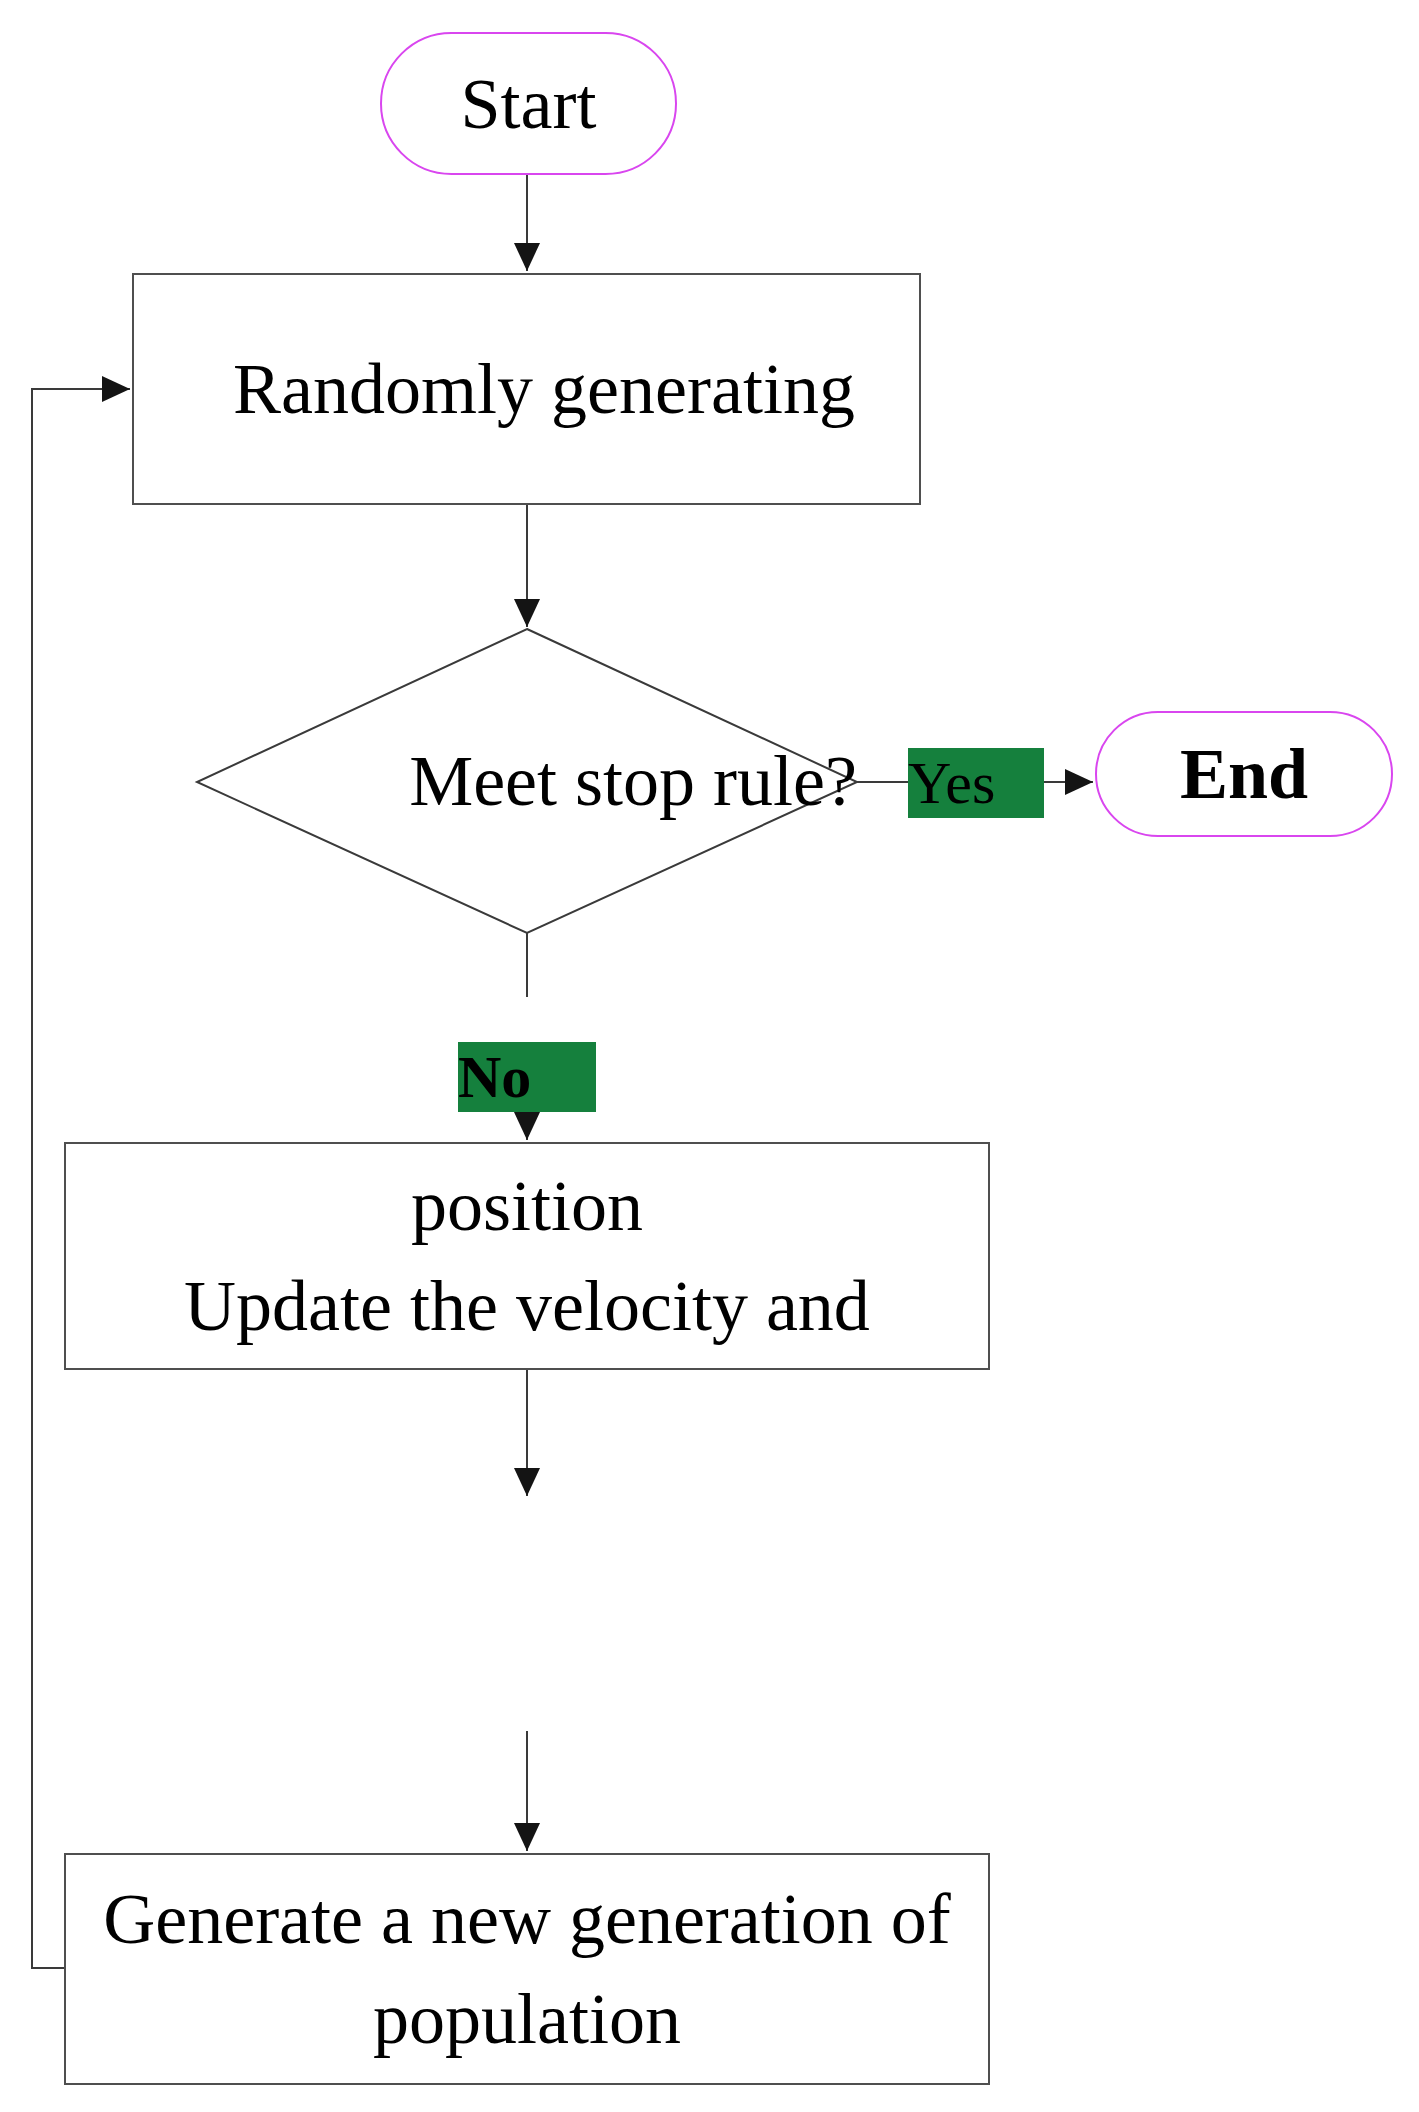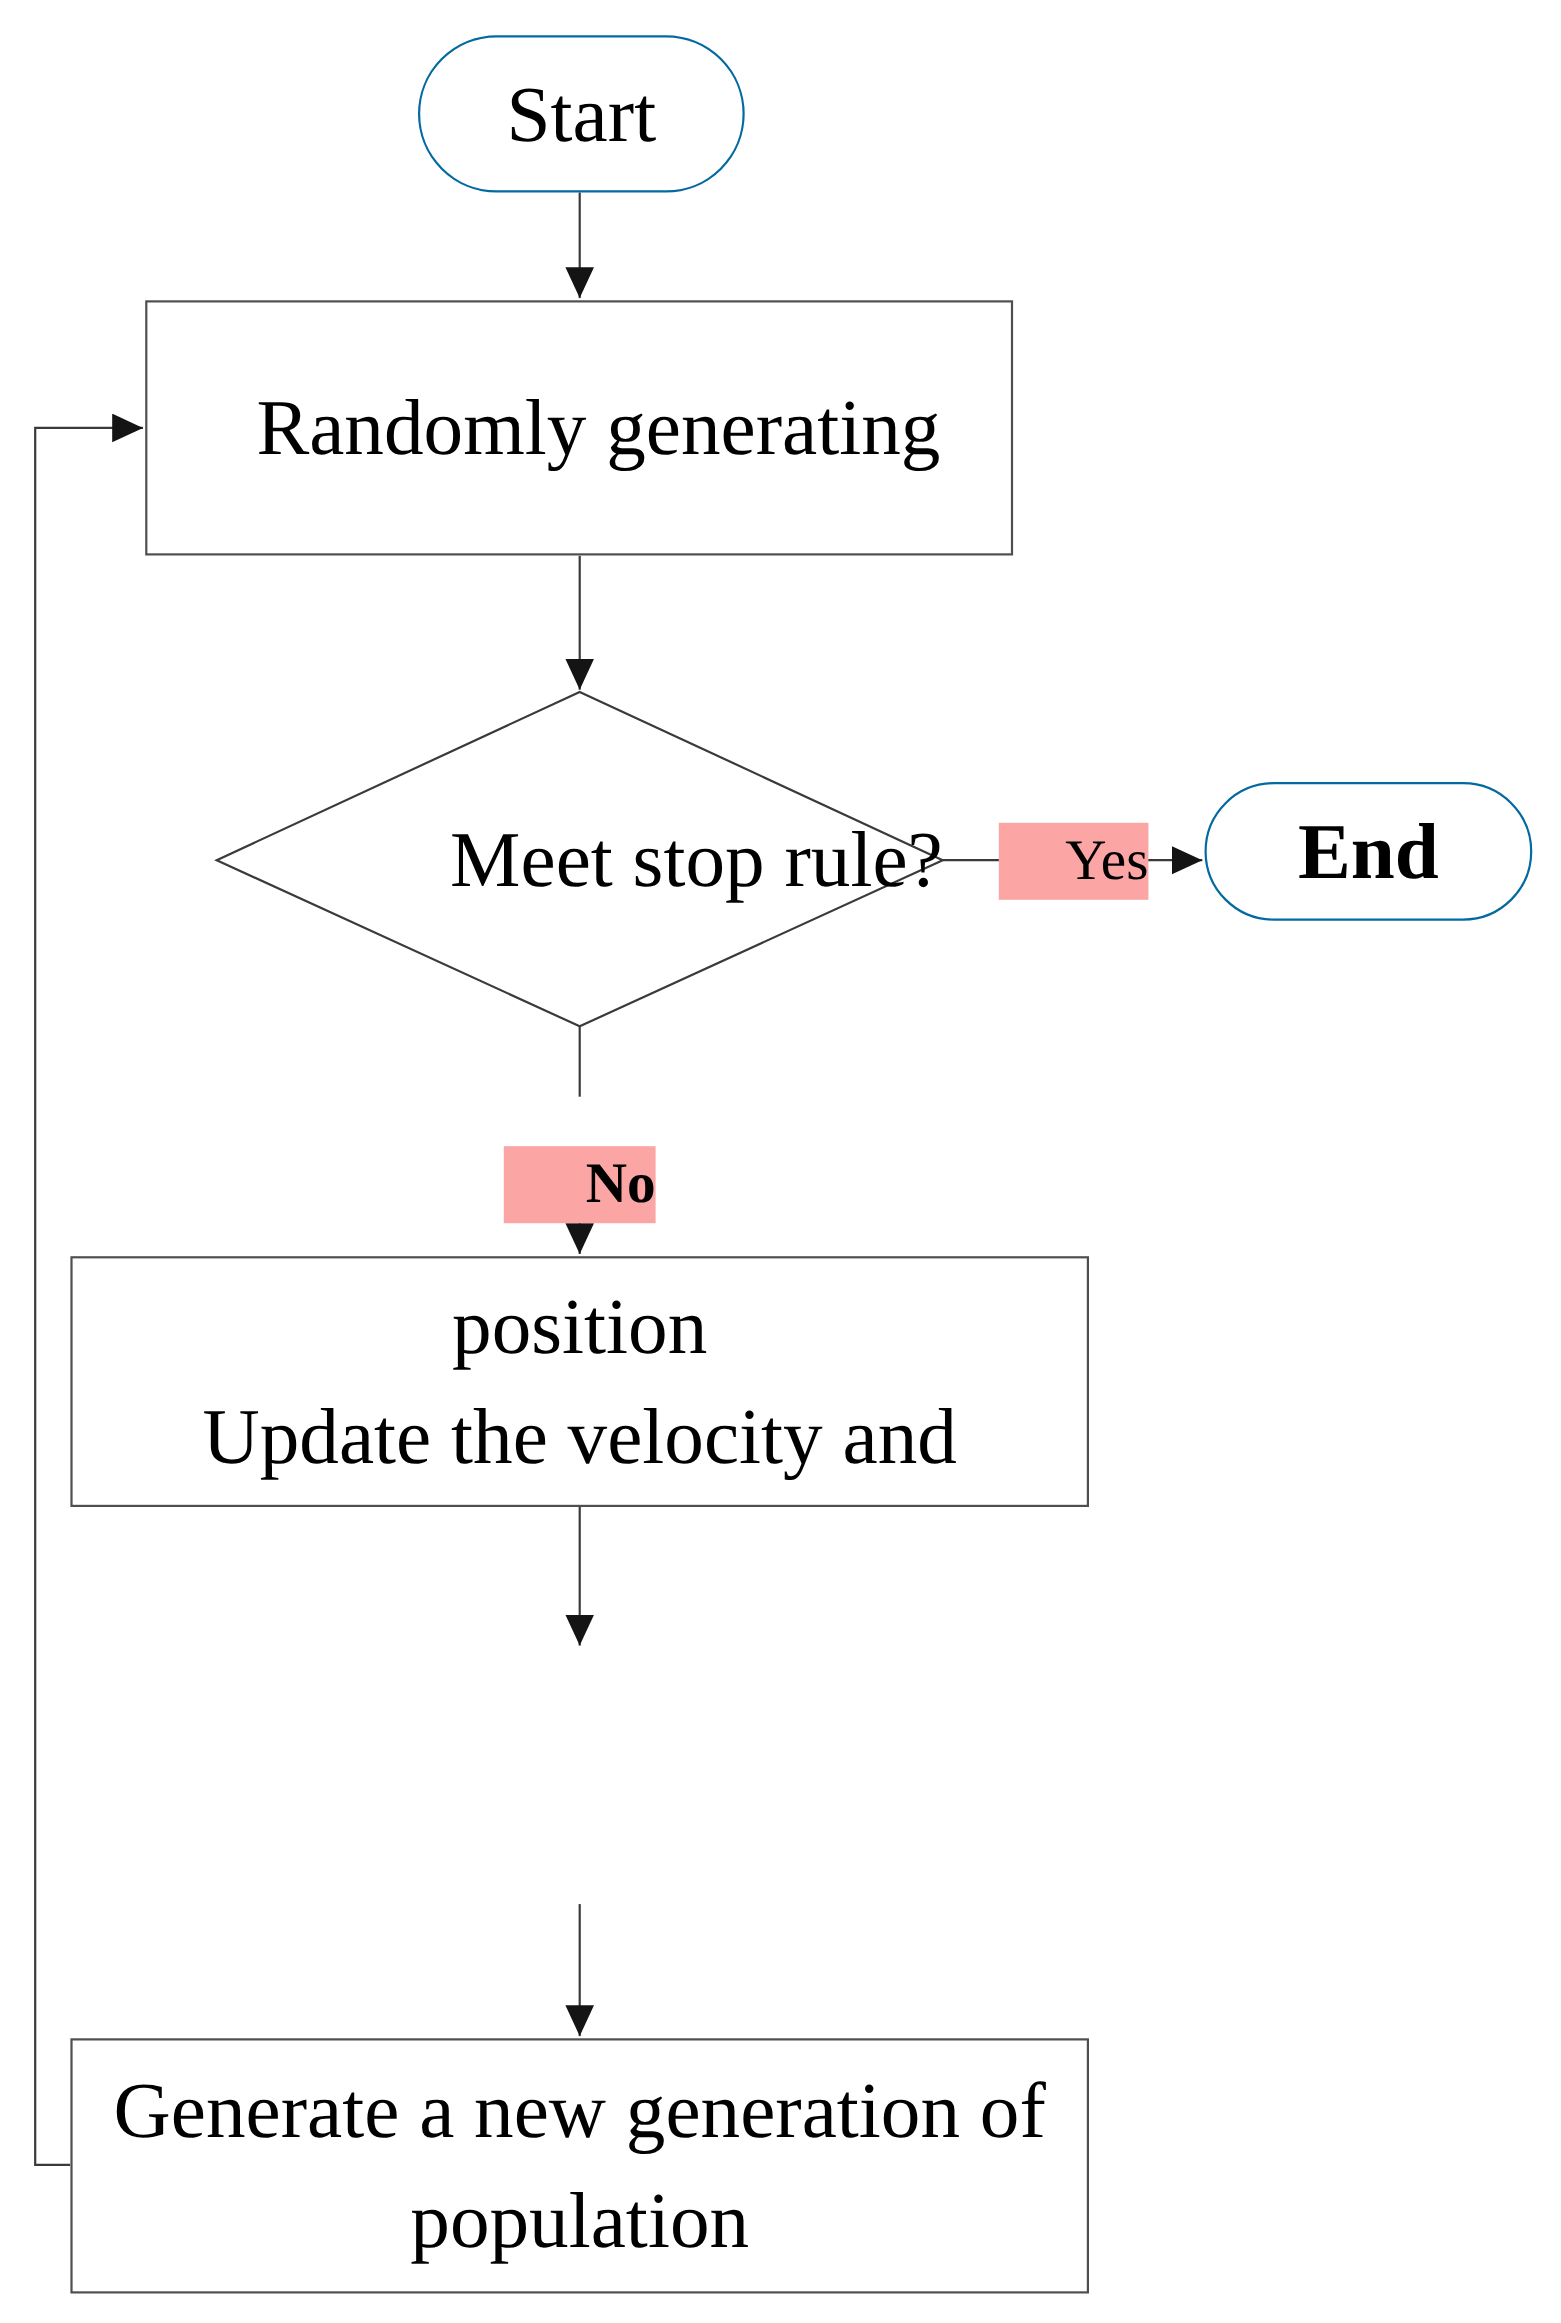--- a/index.html
+++ b/index.html
@@ -32,41 +32,41 @@
     justify-content: center;
     text-align: center;
     font-size: 72px;
     line-height: 100px;
     background: #ffffff;
   }
   .process {
     border: 2px solid #4f4f4f;
   }
   .terminator {
-    border: 2px solid #0369a1;
+    border: 2px solid #d946ef;
     border-radius: 72px;
   }
   .decision-label {
     position: absolute;
     display: flex;
     align-items: center;
     justify-content: flex-end;
     text-align: center;
     font-size: 72px;
     line-height: 100px;
     background: transparent;
   }
   .edge-label {
     position: absolute;
     display: flex;
     align-items: center;
-    justify-content: flex-end;
-    font-size: 52px;
+    justify-content: flex-start;
+    font-size: 60px;
     line-height: 72px;
-    background: #fca5a5;
+    background: #15803d;
   }
   .ln { display: block; }
 
   
   .n-start   { left: 380px;  top: 32px;   width: 297px; height: 143px; }
   .n-init    { left: 132px;  top: 273px;  width: 789px; height: 232px; padding-left: 35px; }
   .n-decision{ left: 197px;  top: 629px;  width: 660px; height: 304px; }
   .n-end     { left: 1095px; top: 711px;  width: 298px; height: 126px; font-weight: bold; }
   .n-update  { left: 64px;   top: 1142px; width: 926px; height: 228px; }
   .n-select  { left: 64px;   top: 1498px; width: 926px; height: 233px; }

